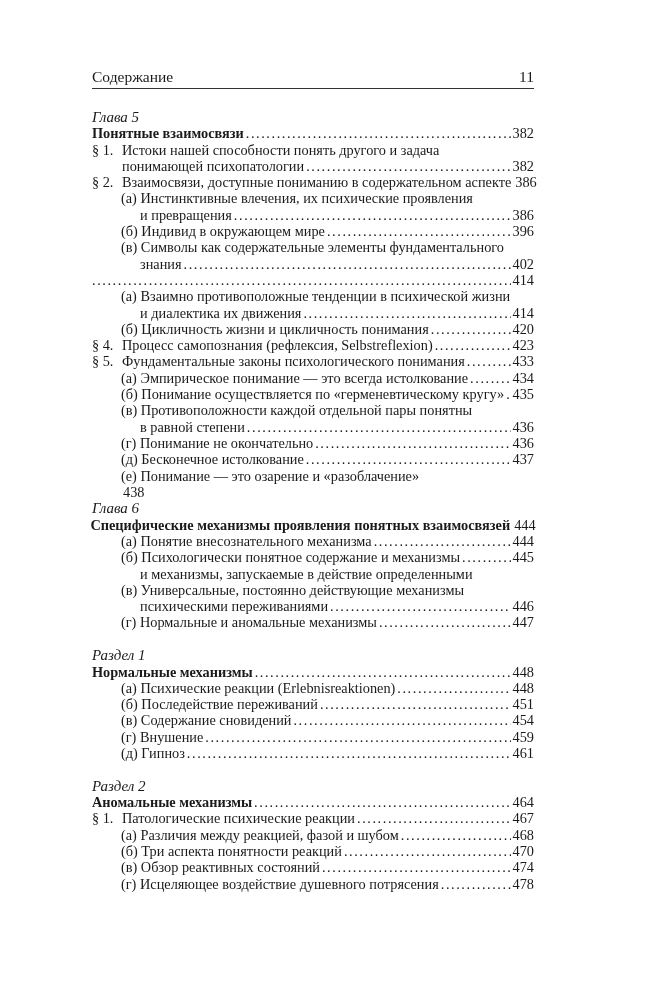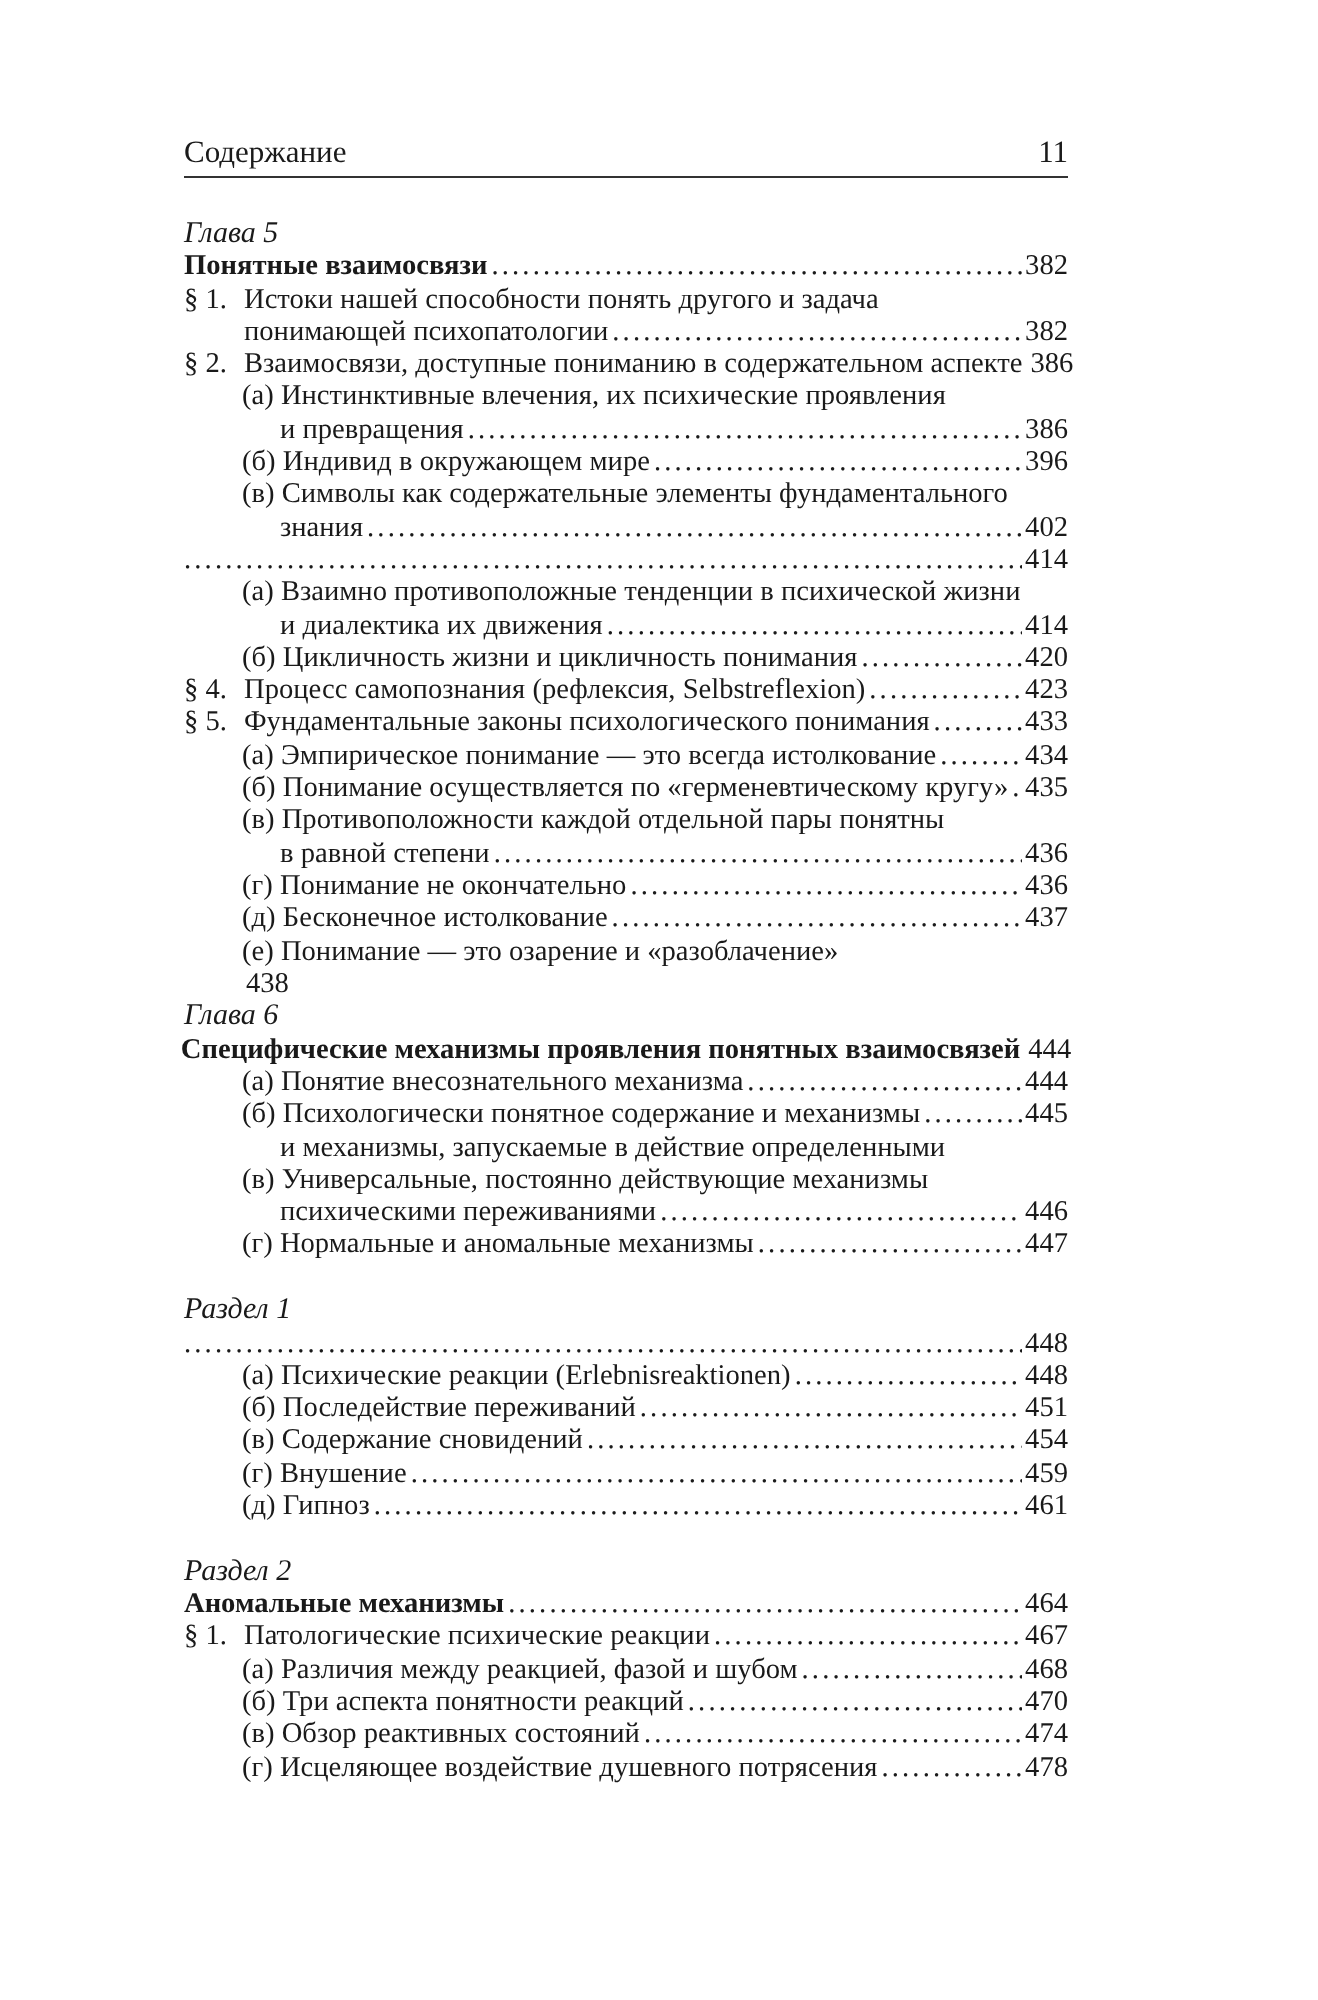--- a/index.html
+++ b/index.html
@@ -163,20 +163,21 @@
         <span class="pg">446</span>
       </div>
       <div class="line entry" style="padding-left: 29px;">
         <span class="txt">(г) Нормальные и аномальные механизмы</span>
         <span class="dots"></span>
         <span class="pg">447</span>
       </div>
       <div class="gap"></div>
       <div class="line part">Раздел 1</div>
       <div class="line entry bold" style="padding-left: 0px;">
+        <span class="txt">Нормальные механизмы</span>
         <span class="dots"></span>
         <span class="pg">448</span>
       </div>
       <div class="line entry" style="padding-left: 29px;">
         <span class="txt">(а) Психические реакции (Erlebnisreaktionen)</span>
         <span class="dots"></span>
         <span class="pg">448</span>
       </div>
       <div class="line entry" style="padding-left: 29px;">
         <span class="txt">(б) Последействие переживаний</span>

